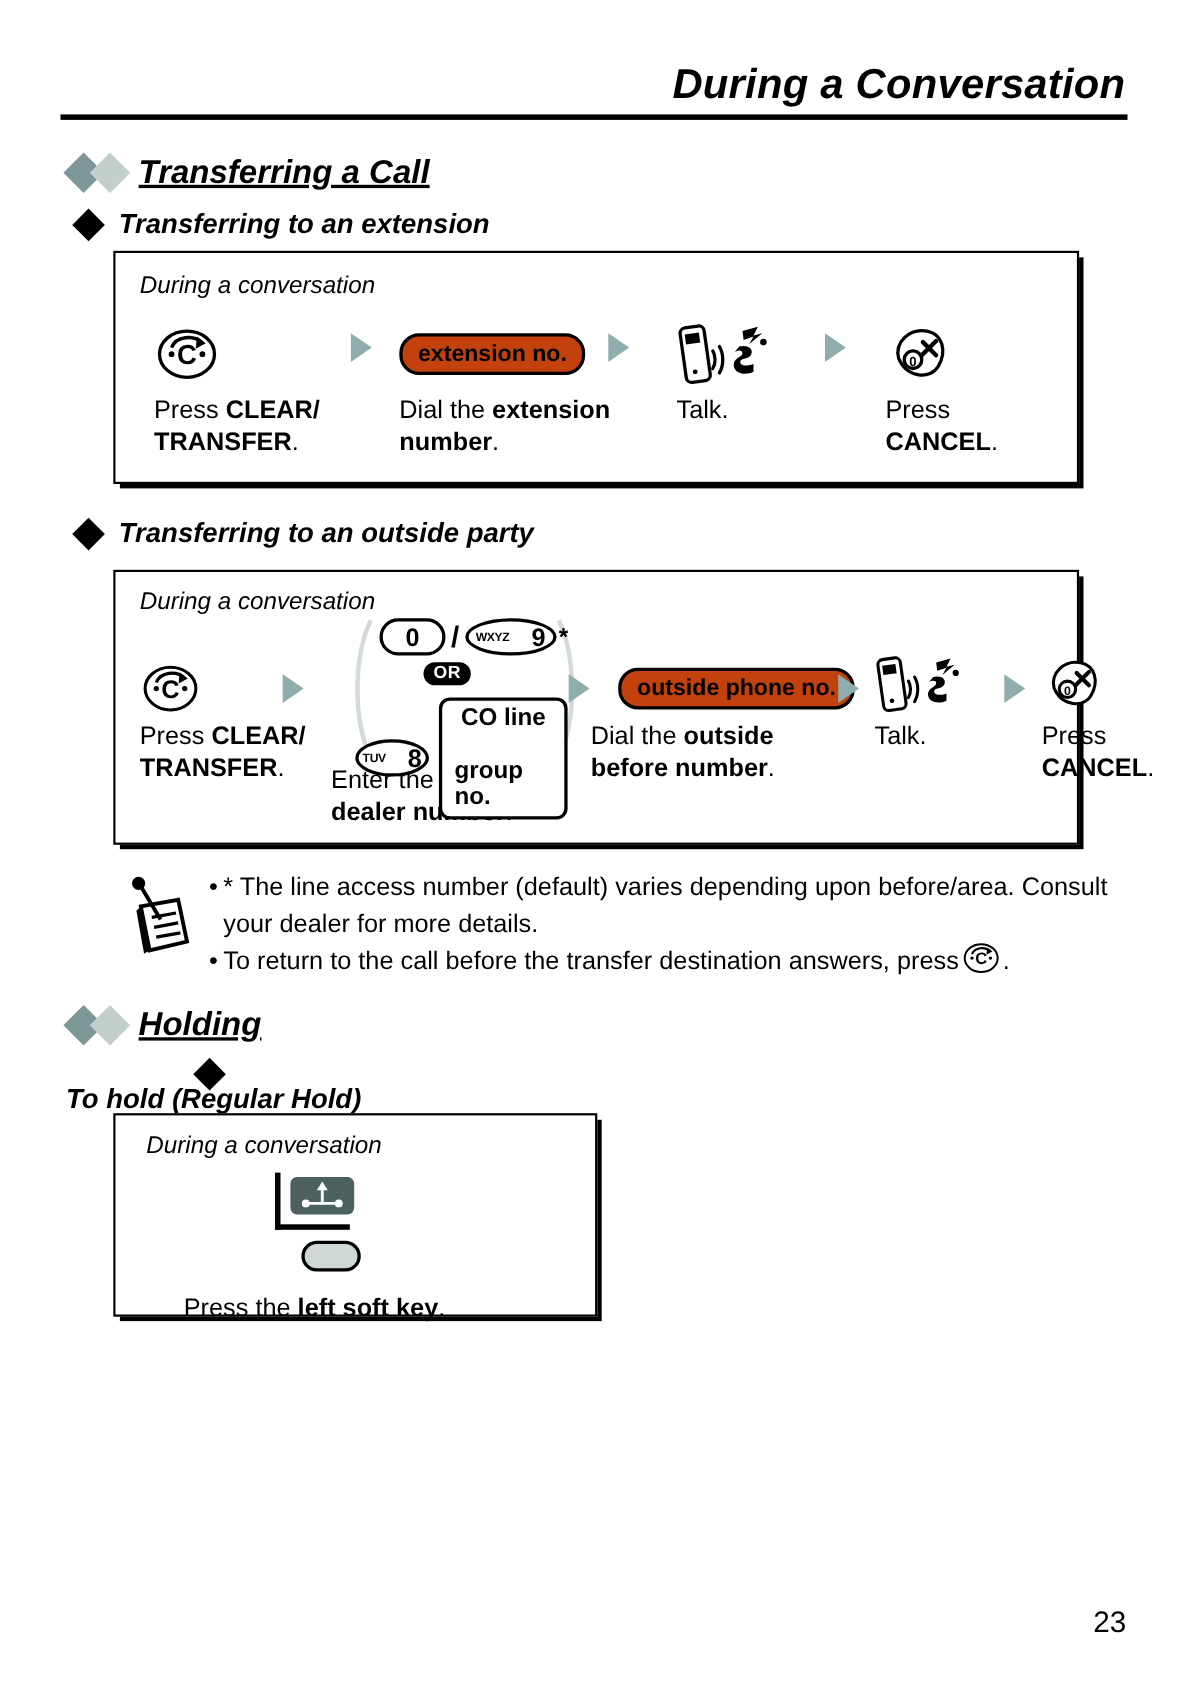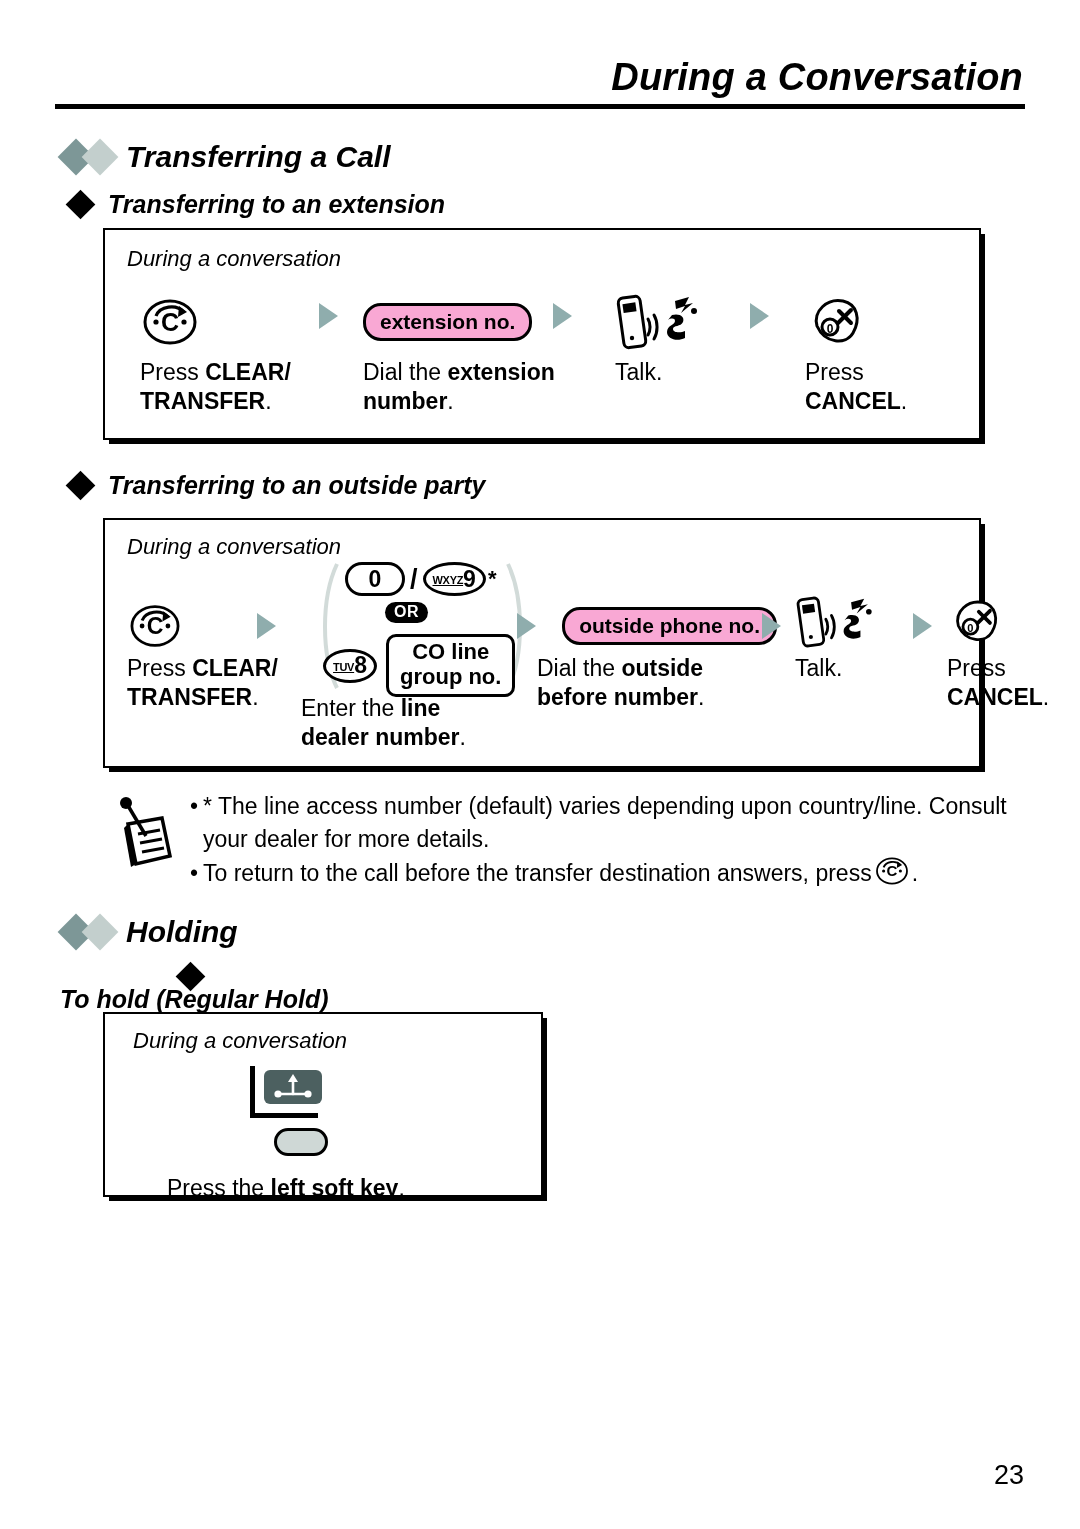--- a/index.html
+++ b/index.html
@@ -36,20 +36,21 @@
     margin-top: 6px;
     height: 5px;
     background: #000;
   }
 
   
   .section-head {
     position: absolute;
     display: flex;
     align-items: center;
+    text-decoration: underline;
   }
   .dia-pair {
     position: relative;
     width: 66px;
     height: 34px;
     flex: none;
   }
   .dia {
     position: absolute;
     width: 26px;
@@ -128,21 +129,21 @@
   }
 
   
   .pill-label {
     display: inline-block;
     border: 3px solid #000;
     border-radius: 18px;
     padding: 4px 14px 5px;
     font-size: 21px;
     font-weight: bold;
-    background: #f9a8d4;
+    background: #c2410c;
     white-space: nowrap;
     line-height: 1.1;
   }
 
   
   .key-oval {
     display: inline-flex;
     align-items: center;
     justify-content: center;
     border: 3px solid #000;
@@ -150,23 +151,22 @@
     background: #fff;
     box-sizing: border-box;
     height: 34px;
     min-width: 54px;
     padding: 0 7px;
   }
   .key-letters {
     font-size: 11px;
     font-weight: bold;
     letter-spacing: -0.3px;
-    margin-right: 0;
+    margin-right: 20px;
     transform: translateY(1px);
-    text-decoration: underline;
   }
   .key-digit {
     font-size: 23px;
     font-weight: bold;
     line-height: 1;
   }
   .key-zero {
     display: inline-flex;
     align-items: center;
     justify-content: center;
@@ -422,21 +422,21 @@
 
       <div style="position:absolute; left:84px; top:56px;">
         <span class="or-badge">OR</span>
       </div>
 
       <div style="position:absolute; left:22px; top:88px; display:flex; align-items:center;">
         <span class="key-oval">
           <span class="key-letters">TUV</span>
           <span class="key-digit">8</span>
         </span>
-        <span class="co-box" style="margin-left:9px;">
+        <span class="co-box" style="margin-left:9px;gap:23px;">
           <span>CO line</span>
           <span>group no.</span>
         </span>
       </div>
     </div>
 
     <div class="step-text" style="margin-top:8px;">
       <span>Enter the </span><b>line</b><br>
       <b>dealer number</b><span>.</span>
     </div>
@@ -509,21 +509,21 @@
     <g stroke="#000" stroke-width="3">
       <path d="M24 38 L46 34"></path>
       <path d="M26 47 L48 43"></path>
       <path d="M28 56 L50 52"></path>
     </g>
     <path d="M13 8 L32 40" stroke="#000" stroke-width="3.5" fill="none"></path>
     <circle cx="12" cy="7" r="6" fill="#000"></circle>
   </svg>
 
   <div class="note-text" style="left:82px; top:0px;">
-    <span class="note-line"><span class="note-bullet">•</span><span>* The line access number (default) varies depending upon country/line. Consult</span></span>
+    <span class="note-line"><span class="note-bullet">•</span><span>* The line access number (default) varies depending upon before/area. Consult</span></span>
     <span class="note-line note-indent"><span>your dealer for more details.</span></span>
     <span class="note-line"><span class="note-bullet">•</span><span>To return to the call before the transfer destination answers, press</span><span class="inline-icon"><svg width="36" height="32" viewBox="0 0 60 52" aria-hidden="true">
             <ellipse cx="30" cy="26" rx="25" ry="21" fill="#fff" stroke="#000" stroke-width="3"></ellipse>
             <text x="30" y="35" font-family="Liberation Sans, sans-serif" font-size="25" font-weight="bold" text-anchor="middle" fill="#000">C</text>
             <path d="M16 20 A16 13 0 0 1 44 16" fill="none" stroke="#000" stroke-width="3.2"></path>
             <path d="M39 10 L47 16 L38 21 Z" fill="#000"></path>
             <circle cx="16" cy="26" r="2.6" fill="#000"></circle>
             <circle cx="44" cy="26" r="2.6" fill="#000"></circle>
           </svg></span><span>.</span></span>
   </div>

